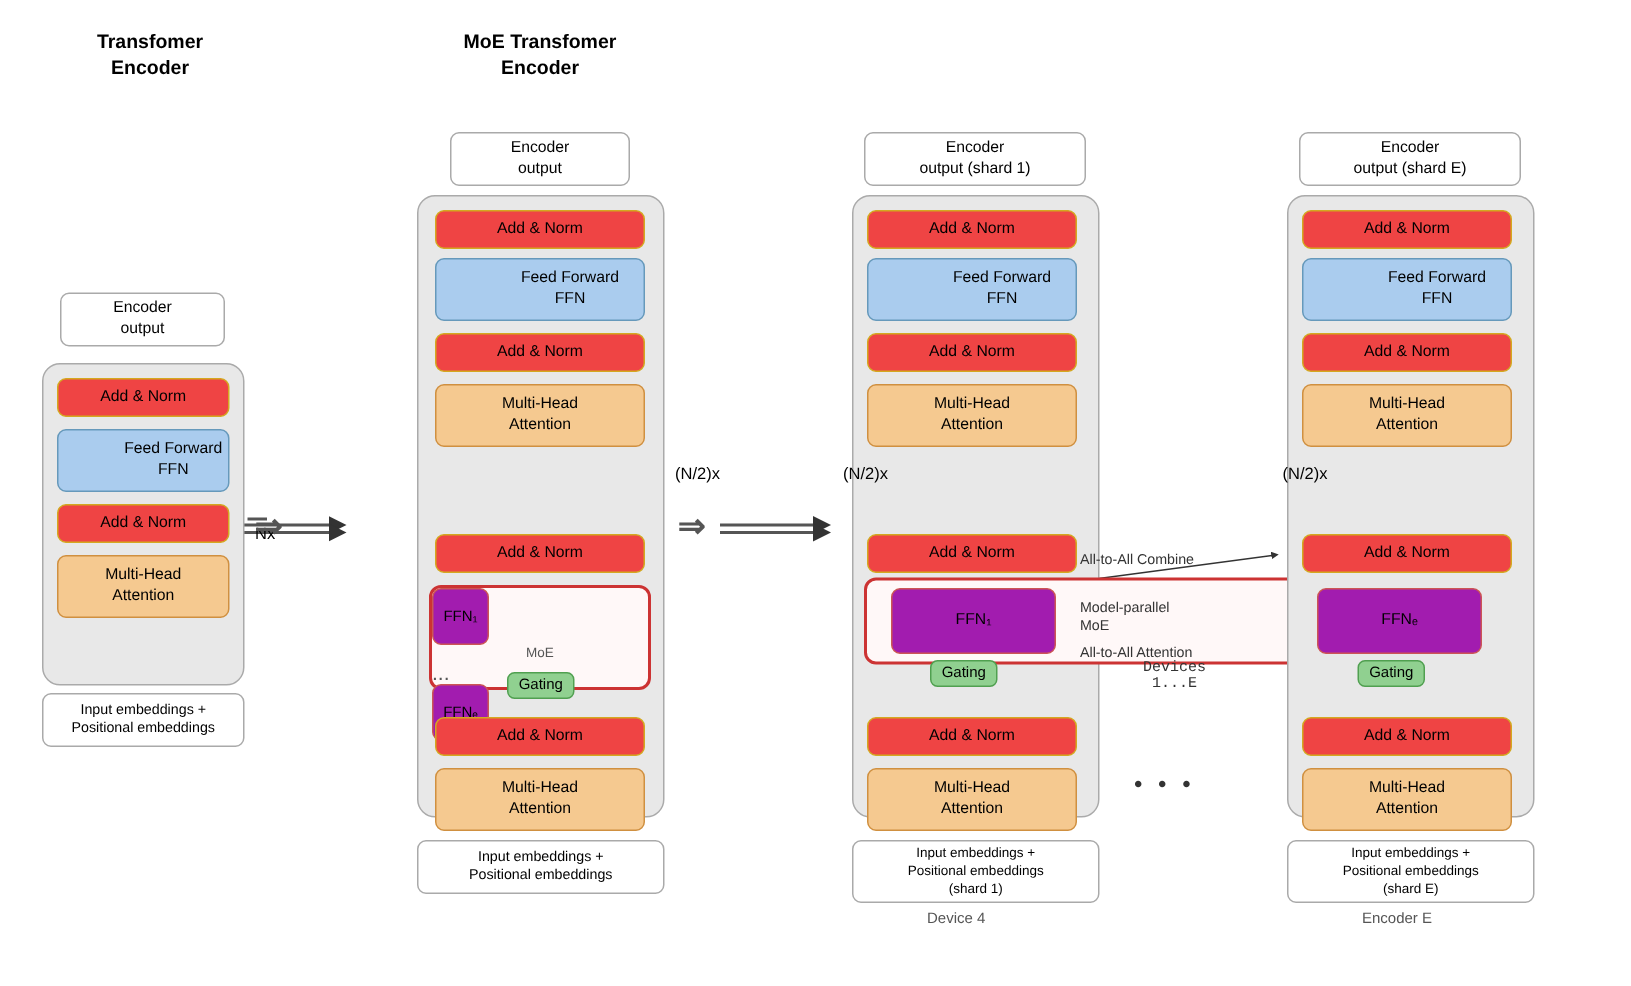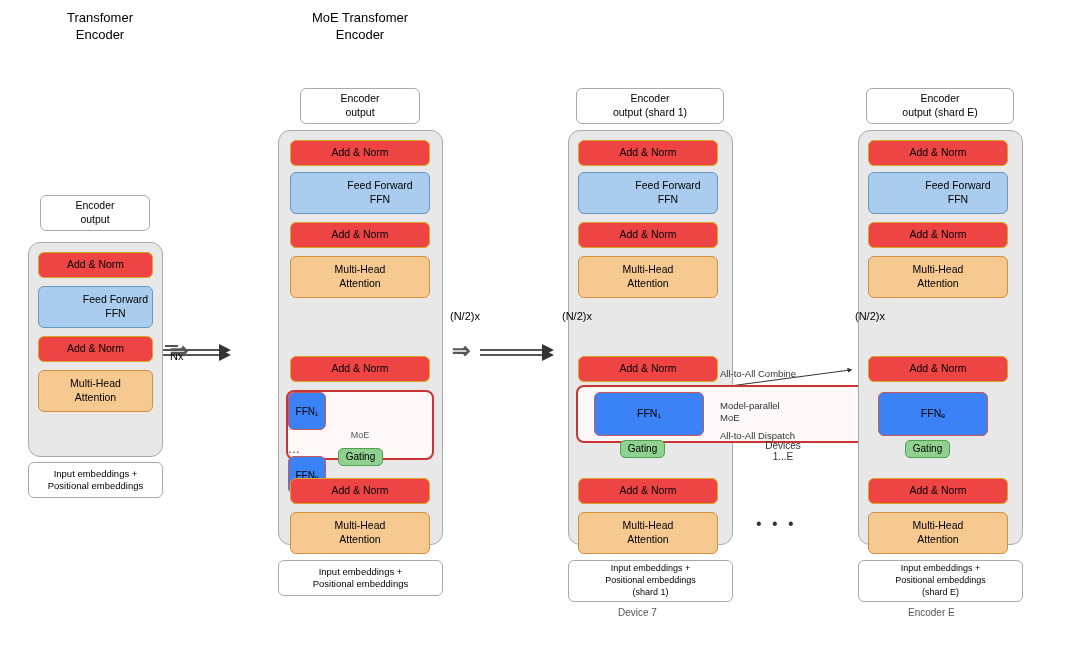--- a/index.html
+++ b/index.html
@@ -88,21 +88,21 @@
       border-radius: 5px;
       text-align: center;
       display: flex;
       align-items: center;
       justify-content: center;
       font-size: 10px;
       line-height: 1.2;
     }
 
     .b-pink {
-      background: #3b82f6;
+      background: #a21caf;
       border: 1.5px solid #cc5555;
       border-radius: 6px;
       text-align: right;
       display: flex;
       align-items: center;
       justify-content: center;
       font-size: 10.5px;
       line-height: 1.3;
     }
 
@@ -113,23 +113,24 @@
     }
 
     .b-gray-bg {
       background: #e8e8e8;
       border: 1.5px solid #aaa;
       border-radius: 12px;
     }
 
     .b-title {
       font-size: 13px;
-      font-weight: normal;
-      text-align: center;
-      line-height: 1.3;
+      font-weight: bold;
+      text-align: center;
+      line-height: 1.3;
+      margin-top: 10px;
     }
 
     svg.arrows {
       position: absolute;
       top: 0;
       left: 0;
       width: 1087px;
       height: 657px;
       pointer-events: none;
     }
@@ -306,29 +307,29 @@
   <div class="abs b-pink" style="left:594px;top:392px;width:110px;height:44px;">FFN₁</div>
 
   <div class="abs b-green" style="left:620px;top:440px;width:45px;height:18px;">Gating</div>
 
   <div class="abs b-yellow" style="left:578px;top:478px;width:140px;height:26px;">Add &amp; Norm</div>
 
   <div class="abs b-orange" style="left:578px;top:512px;width:140px;height:42px;">Multi-Head<br>Attention</div>
 
   <div class="abs b-white" style="left:568px;top:560px;width:165px;height:42px;font-size:9px;">Input embeddings +<br>Positional embeddings<br>(shard 1)</div>
 
-  <div class="abs" style="left:618px;top:607px;font-size:10px;color:#555;">Device 7</div>
+  <div class="abs" style="left:618px;top:607px;font-size:10px;color:#555;">Device 4</div>
 
   <div class="abs dots" style="left:756px;top:515px;">• • •</div>
 
-  <div class="abs" style="left:748px;top:440px;font-size:10px;color:#333;text-align:center;width:70px;">Devices<br>1...E</div>
+  <div class="abs" style="left:748px;top:440px;font-size:10px;color:#333;text-align:center;width:70px;font-family:Liberation Mono, monospace;">Devices<br>1...E</div>
 
   <div class="abs" style="left:720px;top:368px;font-size:9.5px;color:#333;">All-to-All Combine</div>
   <div class="abs" style="left:720px;top:400px;font-size:9.5px;color:#333;line-height:1.3;">Model-parallel<br>MoE</div>
-  <div class="abs" style="left:720px;top:430px;font-size:9.5px;color:#333;">All-to-All Dispatch</div>
+  <div class="abs" style="left:720px;top:430px;font-size:9.5px;color:#333;">All-to-All Attention</div>
 
   <div class="abs b-gray-bg" style="left:858px;top:130px;width:165px;height:415px;"></div>
 
   <div class="abs b-white" style="left:866px;top:88px;width:148px;height:36px;">Encoder<br>output (shard E)</div>
 
   <div class="abs b-yellow" style="left:868px;top:140px;width:140px;height:26px;">Add &amp; Norm</div>
 
   <div class="abs b-blue" style="left:868px;top:172px;width:140px;height:42px;">Feed Forward<br>FFN</div>
 
   <div class="abs b-yellow" style="left:868px;top:222px;width:140px;height:26px;">Add &amp; Norm</div>

